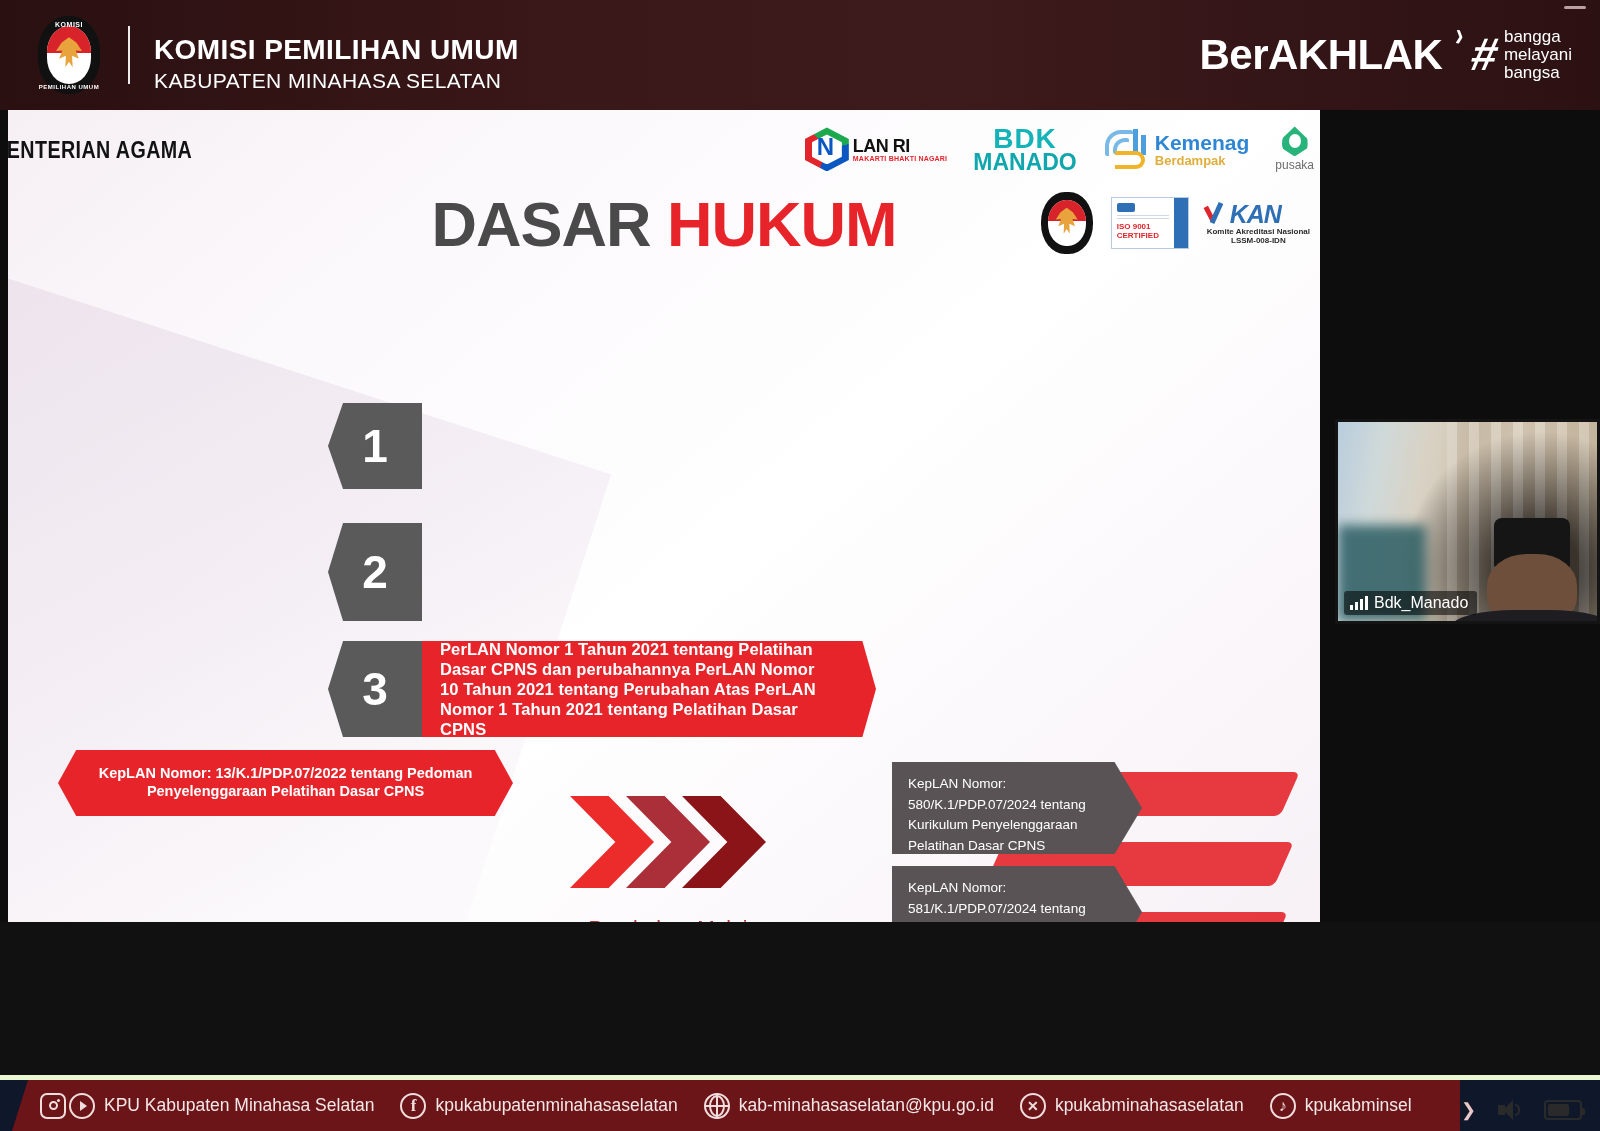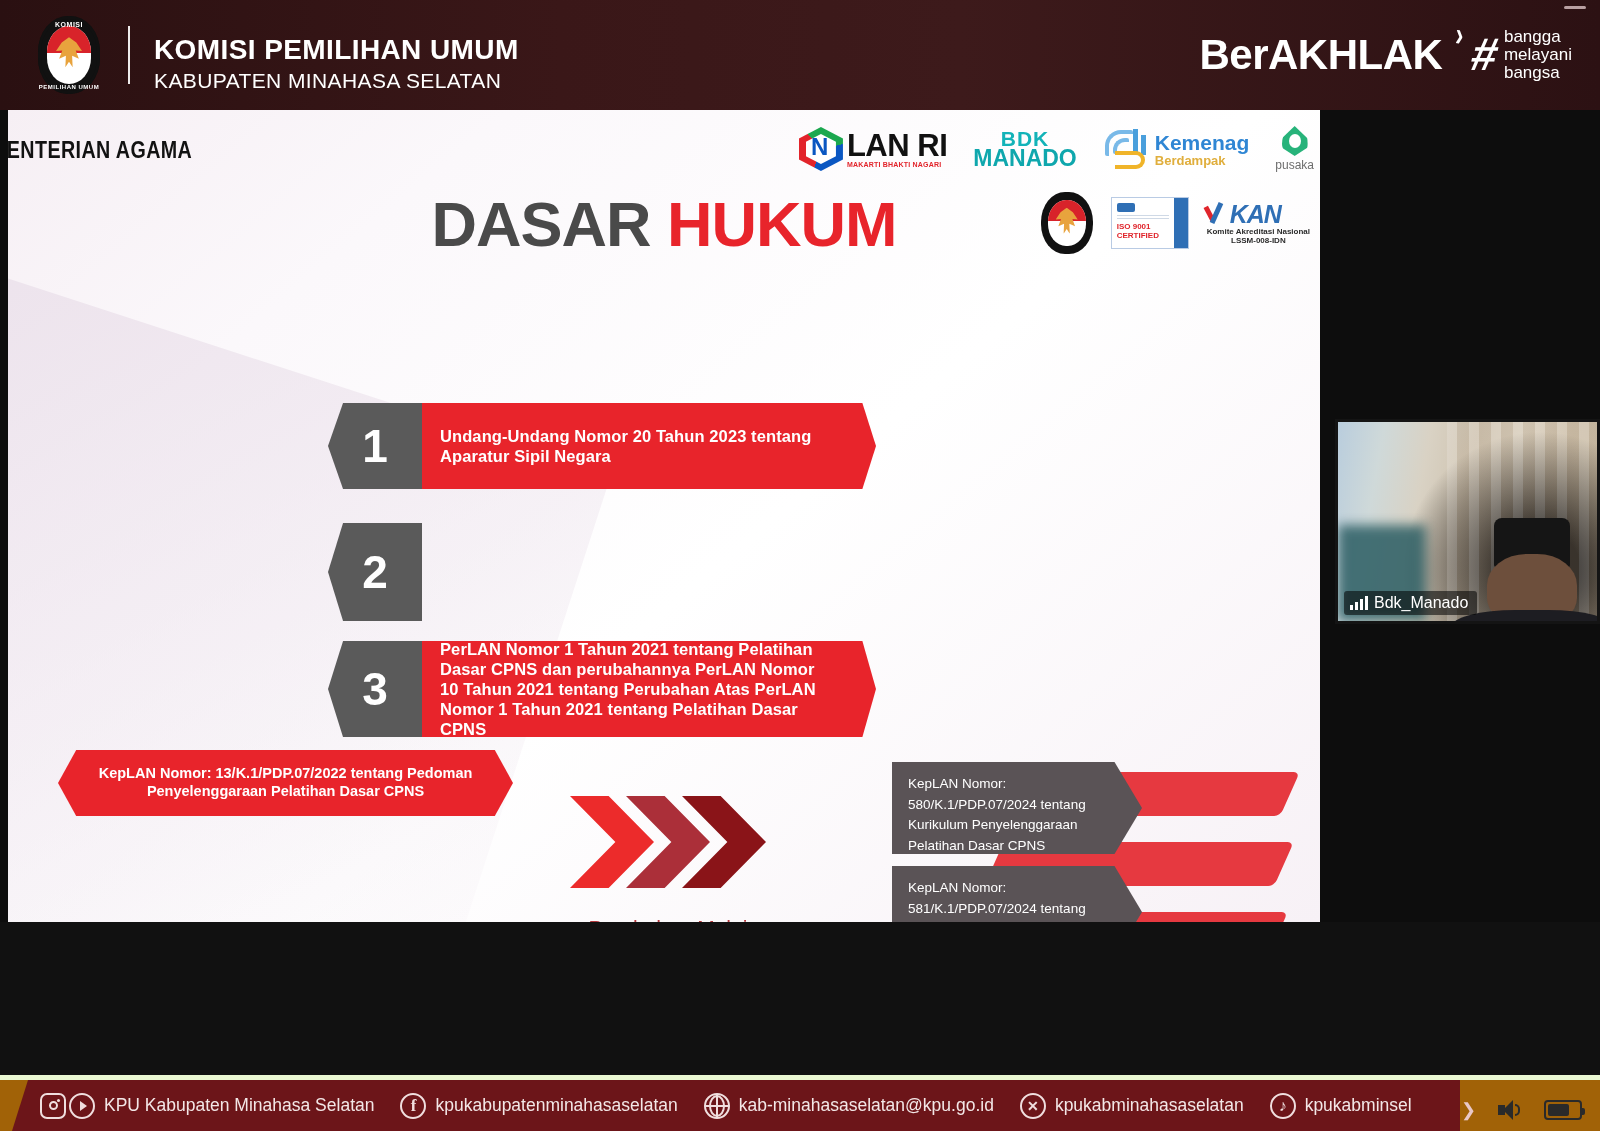--- a/index.html
+++ b/index.html
@@ -77,25 +77,25 @@
   
   .logo-row{ position:absolute; right:6px; top:16px; display:flex; align-items:center; gap:26px; }
   .lanri{ display:flex; align-items:center; gap:4px; }
   .lanri .mark{ position:relative; width:44px; height:44px; }
   .lanri .mark .hexg{ position:absolute; inset:0;
       background:conic-gradient(from 200deg,#e2242b 0 33%,#1ba84f 0 66%,#0a57c2 0 100%);
       clip-path:polygon(50% 0,100% 26%,100% 74%,50% 100%,0 74%,0 26%);}
   .lanri .mark .hexi{ position:absolute; left:7px; top:7px; right:7px; bottom:7px; background:#fff;
       clip-path:polygon(50% 0,100% 26%,100% 74%,50% 100%,0 74%,0 26%);}
   .lanri .mark .n{ position:absolute; left:12px; top:8px; font-size:24px; font-weight:bold; color:#0a57c2; line-height:1;}
-  .lanri .t1{ font-size:31px; font-weight:bold; color:#111; letter-spacing:-.5px; line-height:1;}
+  .lanri .t1{ font-size:18px; font-weight:bold; color:#111; letter-spacing:-.5px; line-height:1;}
   .lanri .t2{ font-size:7px; color:#e2242b; font-weight:bold; letter-spacing:.2px; }
 
   .bdk{ text-align:center; line-height:.92; }
-  .bdk .a{ font-size:21px; font-weight:bold; color:#13b3b8; letter-spacing:1px; }
+  .bdk .a{ font-size:28px; font-weight:bold; color:#13b3b8; letter-spacing:1px; }
   .bdk .b{ font-size:23px; font-weight:bold; color:#0fa7ad; letter-spacing:0px; }
 
   .kemenag{ display:flex; align-items:center; gap:6px; }
   .kemenag .glyph{ width:46px; height:44px; position:relative; }
   .kemenag .glyph i{ position:absolute; display:block; }
   .kemenag .glyph .b1{ left:2px; top:3px; width:28px; height:26px; border:4px solid #79b9e8; border-radius:16px 2px 2px 2px; border-right:none; border-bottom:none;}
   .kemenag .glyph .b2{ left:10px; top:11px; width:16px; height:16px; border:4px solid #79b9e8; border-radius:12px 2px 2px 2px; border-right:none; border-bottom:none;}
   .kemenag .glyph .b3{ left:30px; top:2px; width:5px; height:26px; background:#4a9fdc;}
   .kemenag .glyph .b4{ left:38px; top:8px; width:5px; height:20px; background:#4a9fdc;}
   .kemenag .glyph .y1{ left:12px; top:24px; width:30px; height:18px; border:4px solid #f0b429; border-left:none; border-radius:0 10px 10px 0;}
@@ -200,21 +200,21 @@
     background:rgba(0,0,0,.55); padding:3px 9px 3px 6px; border-radius:3px; }
   .tile .bars{ display:flex; align-items:flex-end; gap:2px; height:14px; }
   .tile .bars i{ display:block; width:3px; background:#fff; }
   .tile .bars i:nth-child(1){height:5px;} .tile .bars i:nth-child(2){height:8px;}
   .tile .bars i:nth-child(3){height:11px;} .tile .bars i:nth-child(4){height:14px;}
   .tile .nm{ color:#fff; font-size:16px; }
 
   
   .stage-bottom{ position:absolute; left:0; top:922px; width:1600px; height:209px; background:#111; }
   .weather{ position:absolute; left:8px; top:1108px; color:#7e8e7e; font-size:15px; }
-  .footer-wrap{ position:absolute; left:0; bottom:0; width:1600px; height:56px; background:#a16207;text-align:right; }
+  .footer-wrap{ position:absolute; left:0; bottom:0; width:1600px; height:56px; background:#0f172a;text-align:right; }
   .footer-wrap .lightline{ position:absolute; left:0; top:0; width:1600px; height:5px; background:#eaf8d2; }
   .footer{ position:absolute; left:12px; top:5px; width:1448px; height:51px; background:#6c1519;
     clip-path:polygon(16px 0,100% 0,100% 100%,0 100%); display:flex; align-items:center; padding-left:28px; gap:26px; }
   .fitem{ display:flex; align-items:center; gap:9px; color:#f3e7e7; font-size:17.5px; white-space:nowrap; }
   .ic{ width:26px; height:26px; border:2px solid #f0dede; border-radius:50%; display:flex; align-items:center; justify-content:center; flex:0 0 auto; position:relative;}
   .ic.sq{ border-radius:7px; }
   .ic .in-dot{ width:9px; height:9px; border:2px solid #f0dede; border-radius:50%; }
   .ic .in-dot2{ position:absolute; right:4px; top:4px; width:3px; height:3px; background:#f0dede; border-radius:50%;}
   .ic .play{ width:0;height:0;border-left:7px solid #f0dede;border-top:5px solid transparent;border-bottom:5px solid transparent; margin-left:2px;}
   .ic .fb{ color:#f0dede; font-size:17px; font-weight:bold; font-family:"Liberation Serif", serif; line-height:1; }
@@ -347,21 +347,20 @@
         <div class="s2">LSSM-008-IDN</div>
       </div>
     </div>
 
     <div class="title">
       <span class="g">DASAR </span><span class="r">HUKUM</span>
     </div>
 
     <div class="num-item" id="item1">
       <div class="numbox">1</div>
-      <div class="txt">Undang-Undang Nomor 20 Tahun 2023 tentang Aparatur Sipil Negara</div>
     </div>
     <div class="num-item" id="item2">
       <div class="numbox">2</div>
     </div>
     <div class="num-item" id="item3">
       <div class="numbox">3</div>
       <div class="txt">PerLAN Nomor 1 Tahun 2021 tentang Pelatihan Dasar CPNS dan perubahannya PerLAN Nomor 10 Tahun 2021 tentang Perubahan Atas PerLAN Nomor 1 Tahun 2021 tentang Pelatihan Dasar CPNS</div>
     </div>
 
     <div class="red-banner" id="rb1">KepLAN Nomor: 13/K.1/PDP.07/2022 tentang Pedoman Penyelenggaraan Pelatihan Dasar CPNS</div>

